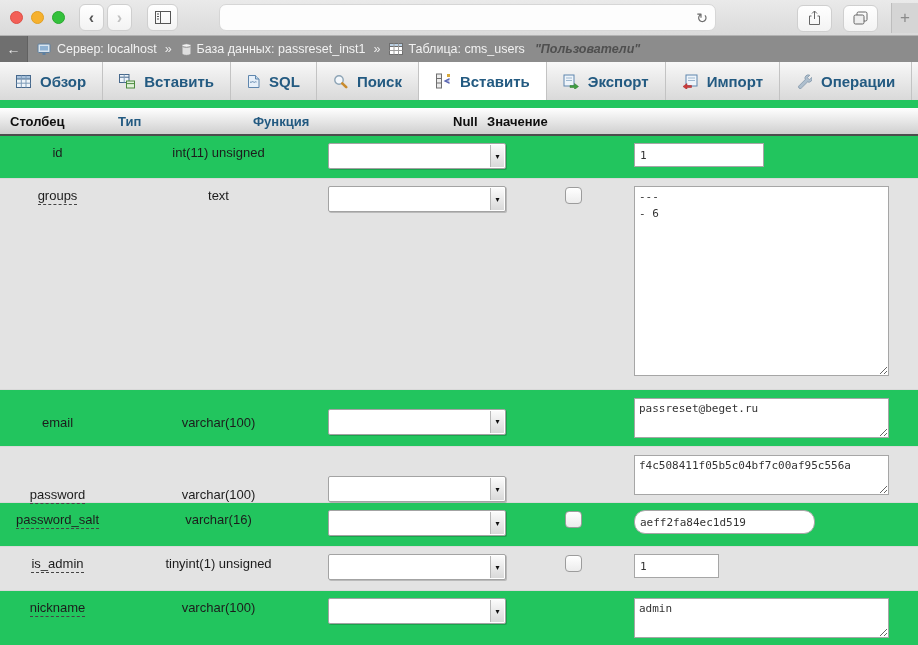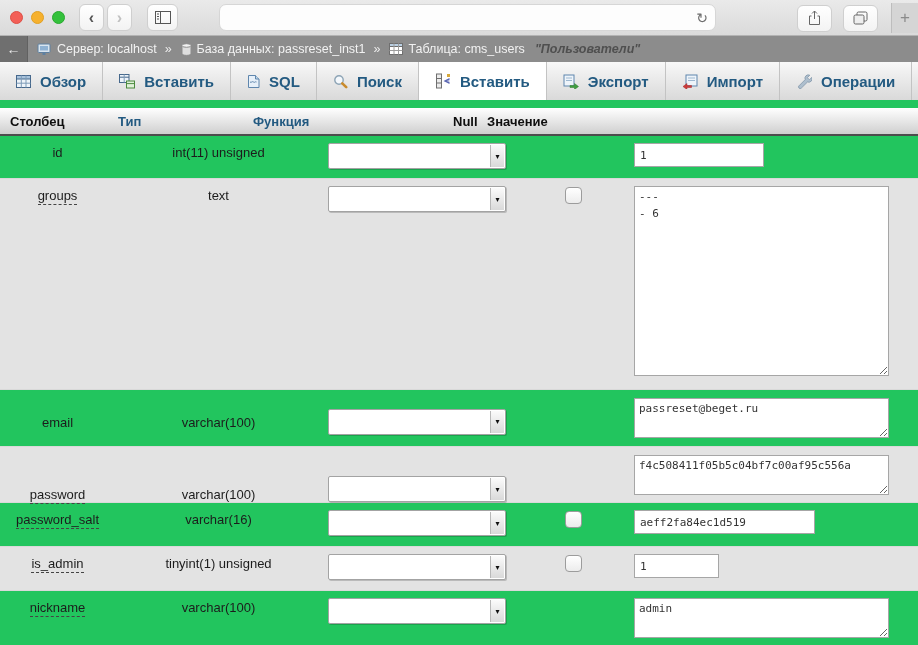--- a/index.html
+++ b/index.html
@@ -71,21 +71,21 @@
     position:relative; box-shadow:1px 1px 0 rgba(0,0,0,0.18); }
   .selbtn { position:absolute; right:1px; top:1px; bottom:1px; width:14px;
     background:linear-gradient(#fbfbfb,#d9d9d9); border-left:1px solid #b8b8b8;
     display:flex; align-items:center; justify-content:center; font-size:8px; color:#111; }
 
   .nullbox { appearance:none; -webkit-appearance:none; width:17px; height:17px;
     border:1px solid #9c9c9c; border-radius:4px; background:linear-gradient(#ffffff,#ececec); }
 
   .vin { border:1px solid #a6a6a6; height:24px; font-family:"DejaVu Sans Mono",monospace;
     font-size:11px; color:#333; padding:0 5px; background:#fff; }
-  .vin.w130{ width:130px;} .vin.w180{ width:181px;} .vin.w85{ width:85px;}
+  .vin.w130{ width:130px;} .vin.w180{ width:181px;border-radius:11px;} .vin.w85{ width:85px;}
   .vta { border:1px solid #a6a6a6; font-family:"DejaVu Sans Mono",monospace; font-size:11px;
     color:#333; padding:2px 4px; background:#fff; resize:both; display:block; line-height:1.5;}
   .vta.small { width:255px; height:40px; }
   .vta.large { width:255px; height:190px; }
 
   
   .rh-id{ min-height:42px; } .rh-groups{ min-height:211px; } .rh-email{ min-height:57px;align-items:center; }
   .rh-password{ min-height:56px;align-items:flex-end; } .rh-salt{ min-height:44px; } .rh-admin{ min-height:44px;justify-content:space-between; }
   .rh-nick{ min-height:55px; }
 </style>

